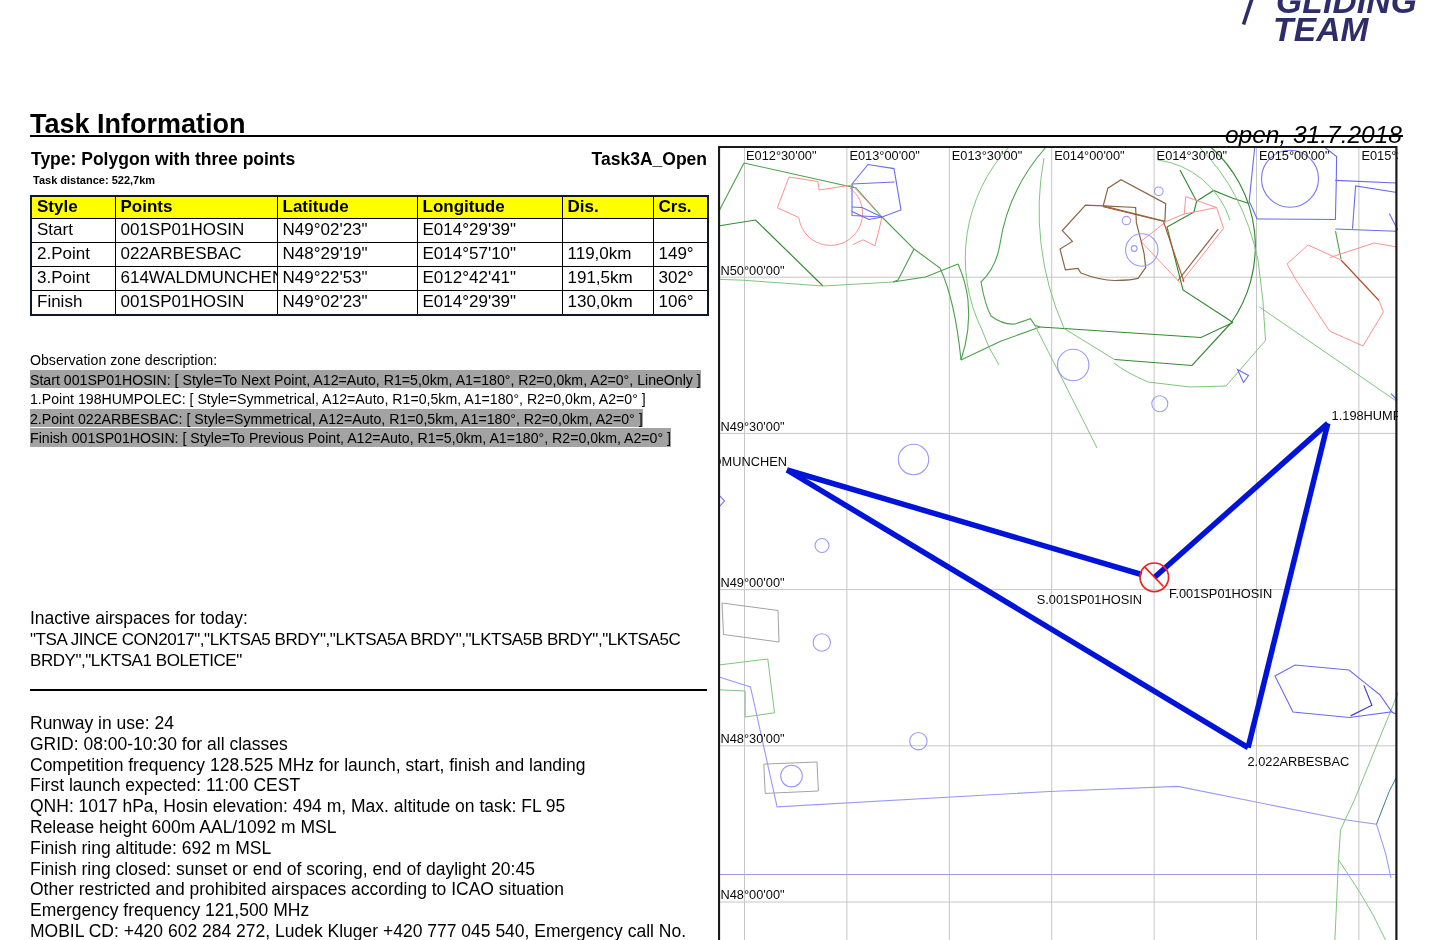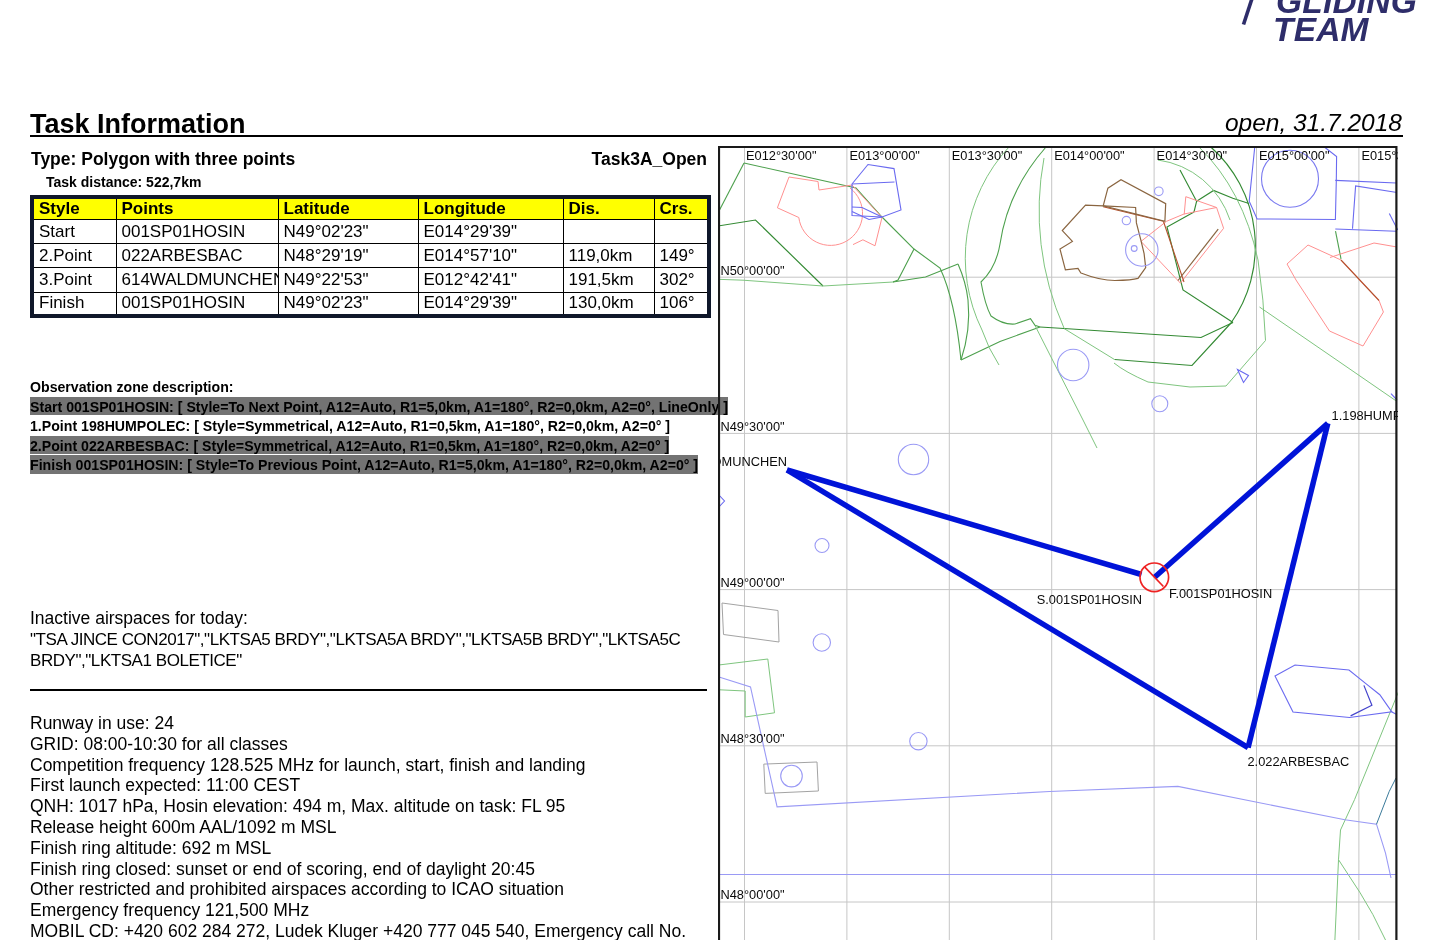--- a/index.html
+++ b/index.html
@@ -4,32 +4,32 @@
 <style>
 * { margin:0; padding:0; box-sizing:border-box; }
 html,body { width:1440px; height:940px; overflow:hidden; background:#fff;
   font-family:"Liberation Sans", sans-serif; color:#000; }
 .abs { position:absolute; }
 #logo { left:1276px; top:-12.5px; color:#2e2d6a; font-weight:bold; font-style:italic;
   font-size:33.5px; line-height:28.8px; letter-spacing:0.2px; }
 #logo .l2 { margin-left:-3px; }
 #slash { left:1241px; top:-4px; width:14px; height:34px; }
 #title { left:30px; top:108.5px; font-size:27px; font-weight:bold; }
-#date  { right:38px; top:109px; font-size:24.5px; font-style:italic; }
+#date  { right:38px; top:121px; font-size:24.5px; font-style:italic; }
 #rule1 { left:30px; top:134.5px; width:1373px; border-top:2px solid #000; }
 #typeline { left:31px; top:148.5px; font-size:17.5px; font-weight:bold; }
 #taskname { right:733px; top:148.5px; font-size:17.5px; font-weight:bold;text-align:right; }
-#distline { left:46px; top:173.5px; font-size:14px; font-weight:bold; }
+#distline { left:33px; top:173.5px; font-size:11px; font-weight:bold; }
 #tbl { left:30px; top:195px; border-collapse:collapse; table-layout:fixed; width:678px; }
 #tbl td { border:1px solid #000; font-size:17px; padding:0 0 0 5px; white-space:nowrap;
   overflow:hidden; height:24.2px; vertical-align:middle; }
 #tbl tr.hd td { background:#ffff00; font-weight:bold; height:22px; }
-#tbl { border:4px solid #0f172a; }
-.obs { left:30px; top:378px; font-size:14.15px; line-height:19.45px; white-space:nowrap;font-weight:bold; }
-.obs .hl { background:#737373; padding:1.5px 0 1px 0; }
+#tbl { border:2px solid #0f172a; }
+.obs { left:30px; top:351px; font-size:14.15px; line-height:19.45px; white-space:nowrap; }
+.obs .hl { background:#a3a3a3; padding:1.5px 0 1px 0; }
 #inactive { left:30px; top:608px; font-size:17.5px; line-height:21.2px; }
 #inactive .q { font-size:17px; letter-spacing:-0.45px; }
 #rule2 { left:30px; top:688.5px; width:677px; border-top:2px solid #000; }
 #bottomtext { left:30px; top:713px; font-size:17.5px; line-height:20.8px; white-space:nowrap; }
 #map { left:718px; top:146px; }
 </style>
 </head>
 <body>
 <svg id="slash" class="abs" viewBox="0 0 14 34">
     <line x1="12.5" y1="-2" x2="2.5" y2="28.5" stroke="#2e2d6a" stroke-width="3.6"></line>

